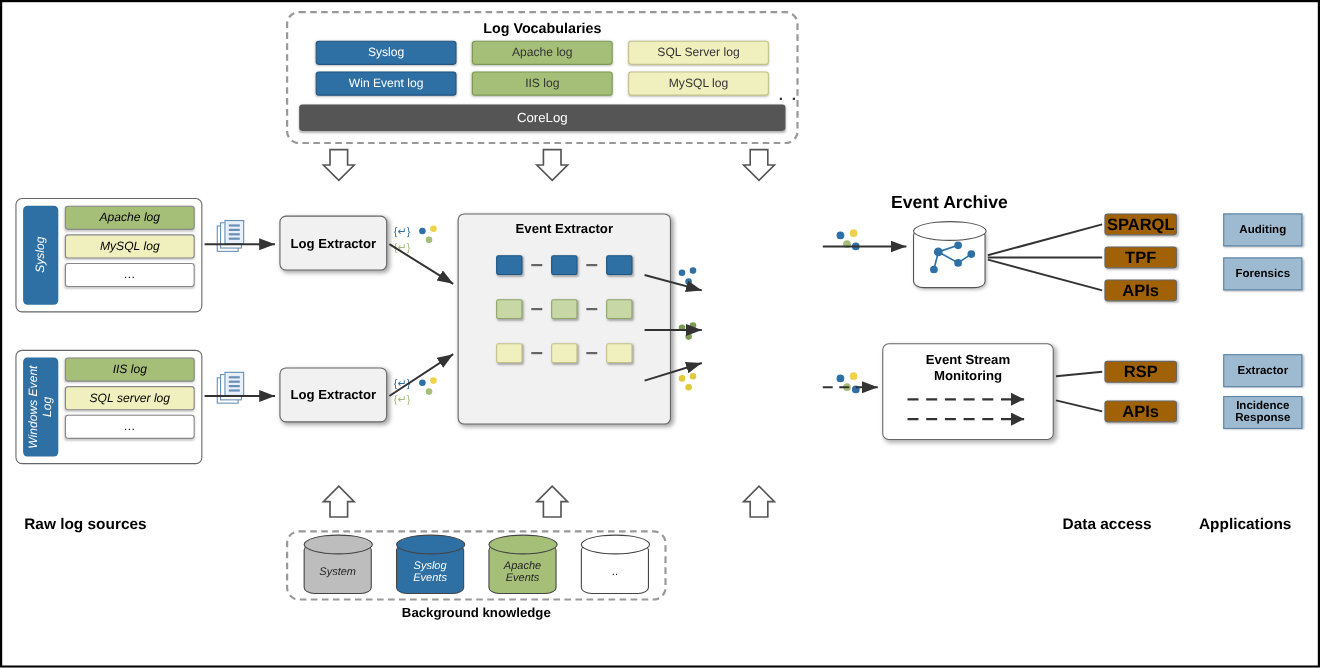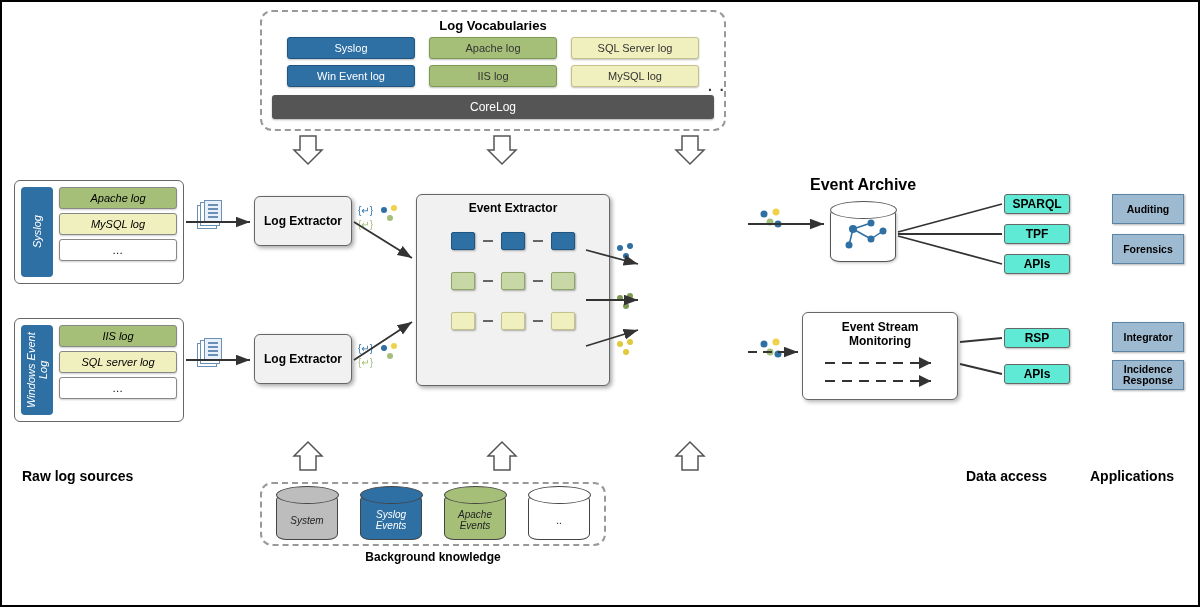--- a/index.html
+++ b/index.html
@@ -42,21 +42,21 @@
   .oval { width: 64px; height: 120px; border: 1.5px solid #666; border-radius: 50%; margin-top: 6px; background: #fff; }
 
   
   .cyl { width: 66px; height: 54px; background: #fff; border: 1.5px solid #555; border-radius: 10px/6px; position: relative; box-shadow: 1px 1px 3px rgba(0,0,0,.25); }
   .cyl::before { content: ""; position: absolute; top: -8px; left: -1.5px; right: -1.5px; height: 16px; border: 1.5px solid #555; border-radius: 50%; background: #fff; }
 
   
   .stream-box { background: #fff; border: 1.5px solid #666; border-radius: 6px; box-shadow: 2px 2px 4px rgba(0,0,0,.3); padding: 8px; text-align: center; }
 
   
-  .api-chip { background: #5eead4; border: 1px solid #666; border-radius: 3px; font-size: 12px; font-weight: bold; height: 20px; display: flex; align-items: center; justify-content: center; box-shadow: 1px 1px 2px rgba(0,0,0,.25); }
+  .api-chip { background: #a16207; border: 1px solid #666; border-radius: 3px; font-size: 15px; font-weight: bold; height: 20px; display: flex; align-items: center; justify-content: center; box-shadow: 1px 1px 2px rgba(0,0,0,.25); }
 
   
   .app-chip { background: #9ebad1; border: 1px solid #5c84a5; height: 30px; width: 72px; font-size: 10.5px; font-weight: bold; display: flex; align-items: center; justify-content: center; text-align: center; box-shadow: 1px 1px 2px rgba(0,0,0,.3); }
 
   
   .bk-box { border: 2px dashed #999; border-radius: 12px; padding: 10px 14px 4px 14px; display: flex; gap: 22px; justify-content: center; }
   .bk-title { text-align: center; font-size: 12px; font-weight: bold; margin-top: 4px; }
 
   .db-cyl { width: 62px; text-align: center; }
   .db-cyl .body { height: 46px; border-radius: 10px/6px; border: 1.5px solid #444; position: relative; display: flex; align-items: center; justify-content: center; font-size: 10px; font-style: italic; padding: 6px 2px 0 2px; line-height: 1.1; }
@@ -188,21 +188,21 @@
   </div>
 
   <div class="abs api-chip" style="left:1002px; top:192px; width:66px;">SPARQL</div>
   <div class="abs api-chip" style="left:1002px; top:222px; width:66px;">TPF</div>
   <div class="abs api-chip" style="left:1002px; top:252px; width:66px;">APIs</div>
   <div class="abs api-chip" style="left:1002px; top:326px; width:66px;text-align:center;">RSP</div>
   <div class="abs api-chip" style="left:1002px; top:362px; width:66px;">APIs</div>
 
   <div class="abs app-chip" style="left:1110px; top:192px;">Auditing</div>
   <div class="abs app-chip" style="left:1110px; top:232px;">Forensics</div>
-  <div class="abs app-chip" style="left:1110px; top:320px;">Integrator</div>
+  <div class="abs app-chip" style="left:1110px; top:320px;">Extractor</div>
   <div class="abs app-chip" style="left:1110px; top:358px; line-height:1.05; padding:2px;">Incidence Response</div>
 
   <div class="abs section-label" style="left:964px; top:466px;">Data access</div>
   <div class="abs section-label" style="left:1088px; top:466px;">Applications</div>
 
   <div class="abs" style="left:258px; top:480px;">
     <div class="bk-box">
       <div class="db-cyl db-grey">
           <div class="body">System</div>
         </div>

